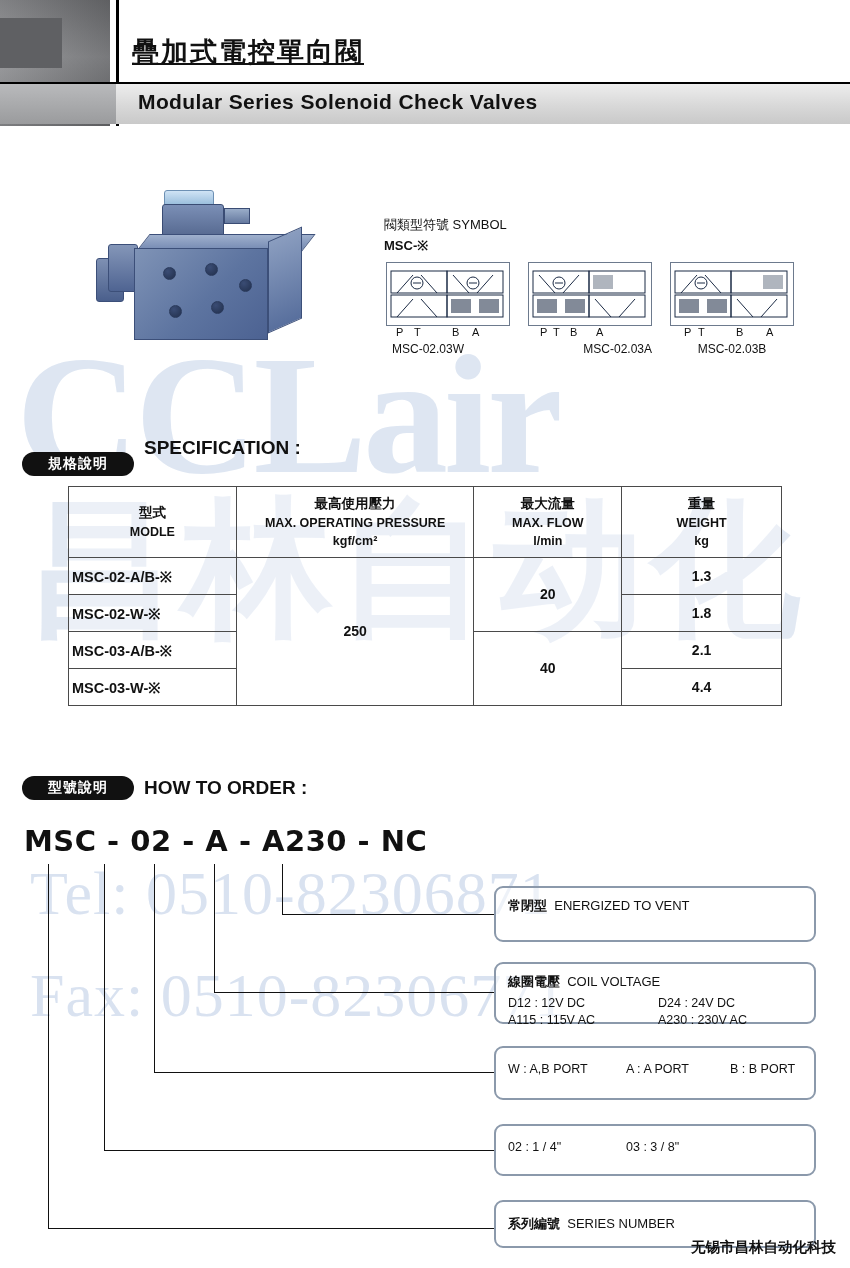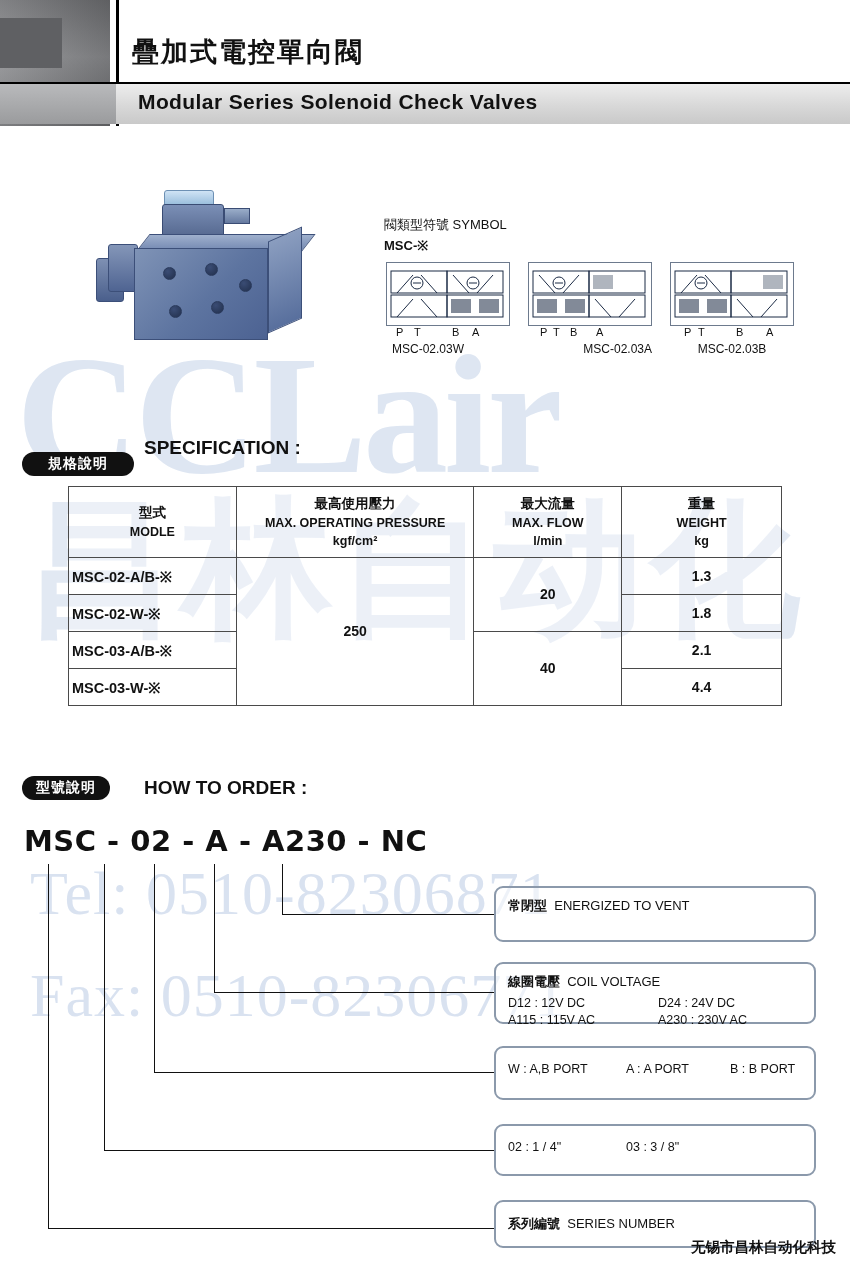--- a/index.html
+++ b/index.html
@@ -66,20 +66,21 @@
   }
   .hdr-sq {
     position: absolute; left: 0; top: 18px; width: 62px; height: 50px;
     background: #5f6063;
   }
   .hdr-title-cn {
     position: absolute; left: 132px; top: 34px;
     font-size: 27px; font-weight: bold; color: #111;
     letter-spacing: 2px;
     font-family: "DejaVu Sans", sans-serif;
+    text-decoration: underline;
   }
   .hdr-rule {
     position: absolute; left: 116px; top: 0px; width: 3px; height: 126px;
     background: #000;
   }
   .hdr-band {
     position: absolute; left: 116px; top: 82px; width: 734px; height: 42px;
     background: linear-gradient(180deg,#ededed 0%,#d8d8d8 55%,#c9c9c9 100%);
     border-top: 2px solid #000;
   }
@@ -380,21 +381,21 @@
       <td class="num" rowspan="2">40</td>
       <td class="num">2.1</td>
     </tr>
     <tr>
       <td class="model">MSC-03-W-※</td>
       <td class="num">4.4</td>
     </tr>
   </tbody>
 </table>
 
-<div class="sec-pill layer" style="left:22px;top:776px;width:88px;">型號說明</div>
+<div class="sec-pill layer" style="left:22px;top:776px;width:112px;">型號說明</div>
 <div class="sec-title layer" style="left:144px;top:777px;">HOW TO ORDER :</div>
 
 <div class="code layer">MSC - 02 - A - A230 - NC</div>
 
 <div class="lv layer" style="left:282px;top:864px;height:50px;"></div>
 <div class="lh layer" style="left:282px;top:914px;width:212px;"></div>
 
 <div class="lv layer" style="left:214px;top:864px;height:128px;"></div>
 <div class="lh layer" style="left:214px;top:992px;width:280px;"></div>
 

